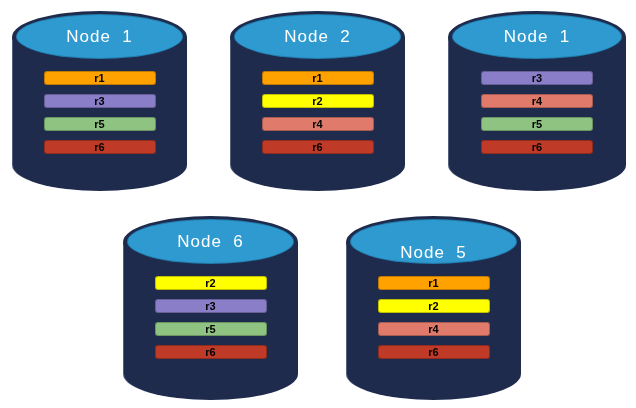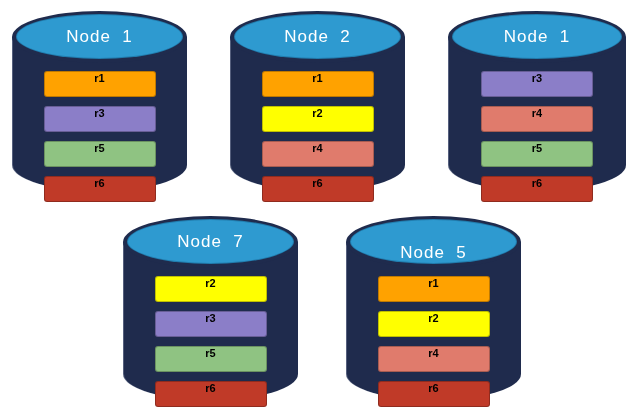--- a/index.html
+++ b/index.html
@@ -65,21 +65,21 @@
     left: 0; right: 0;
     top: 60px;
     display: flex;
     flex-direction: column;
     align-items: center;
     gap: 9px;
   }
 
   .replica-bar {
     width: 112px;
-    height: 26px;
+    height: 14px;
     border-radius: 3px;
     border: 1px solid rgba(0,0,0,0.25);
     color: #000000;
     font-size: 11px;
     font-weight: bold;
     line-height: 12px;
     text-align: center;
   }
 
   
@@ -136,21 +136,21 @@
       <div class="replica-bar" style="background-color: rgb(224, 123, 108);">r4</div>
       <div class="replica-bar" style="background-color: rgb(143, 195, 130);">r5</div>
       <div class="replica-bar" style="background-color: rgb(192, 58, 40);">r6</div>
     </div>
   </div>
 
   <div class="cylinder pos-4">
     <div class="cyl-body" style="background-color: rgb(31, 43, 77);"></div>
     <div class="cyl-top" style="background-color: rgb(31, 43, 77);">
       <div class="cyl-top-inner" style="background-color: rgb(46, 154, 208);">
-        <span class="node-title">Node  7</span>
+        <span class="node-title">Node  6</span>
       </div>
     </div>
     <div class="bars">
       <div class="replica-bar" style="background-color: rgb(255, 255, 0);">r2</div>
       <div class="replica-bar" style="background-color: rgb(139, 126, 200);">r3</div>
       <div class="replica-bar" style="background-color: rgb(143, 195, 130);">r5</div>
       <div class="replica-bar" style="background-color: rgb(192, 58, 40);">r6</div>
     </div>
   </div>
 

